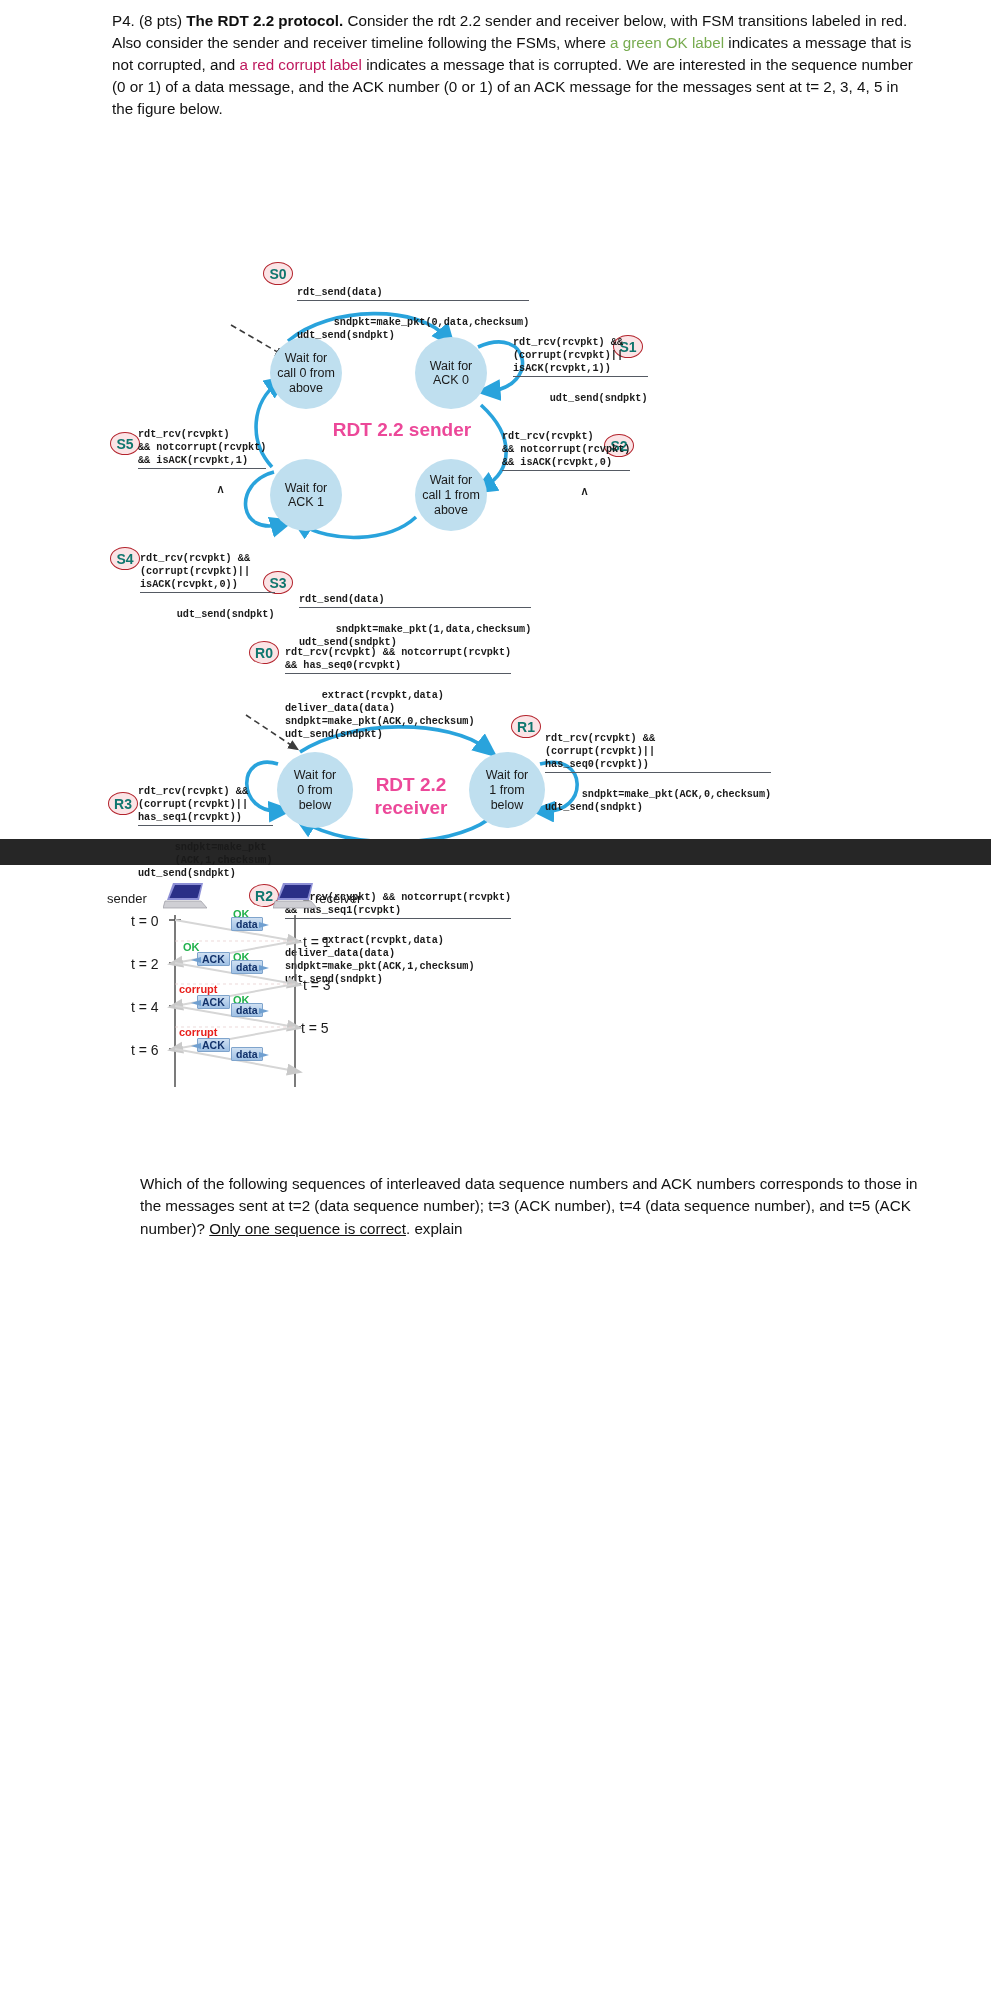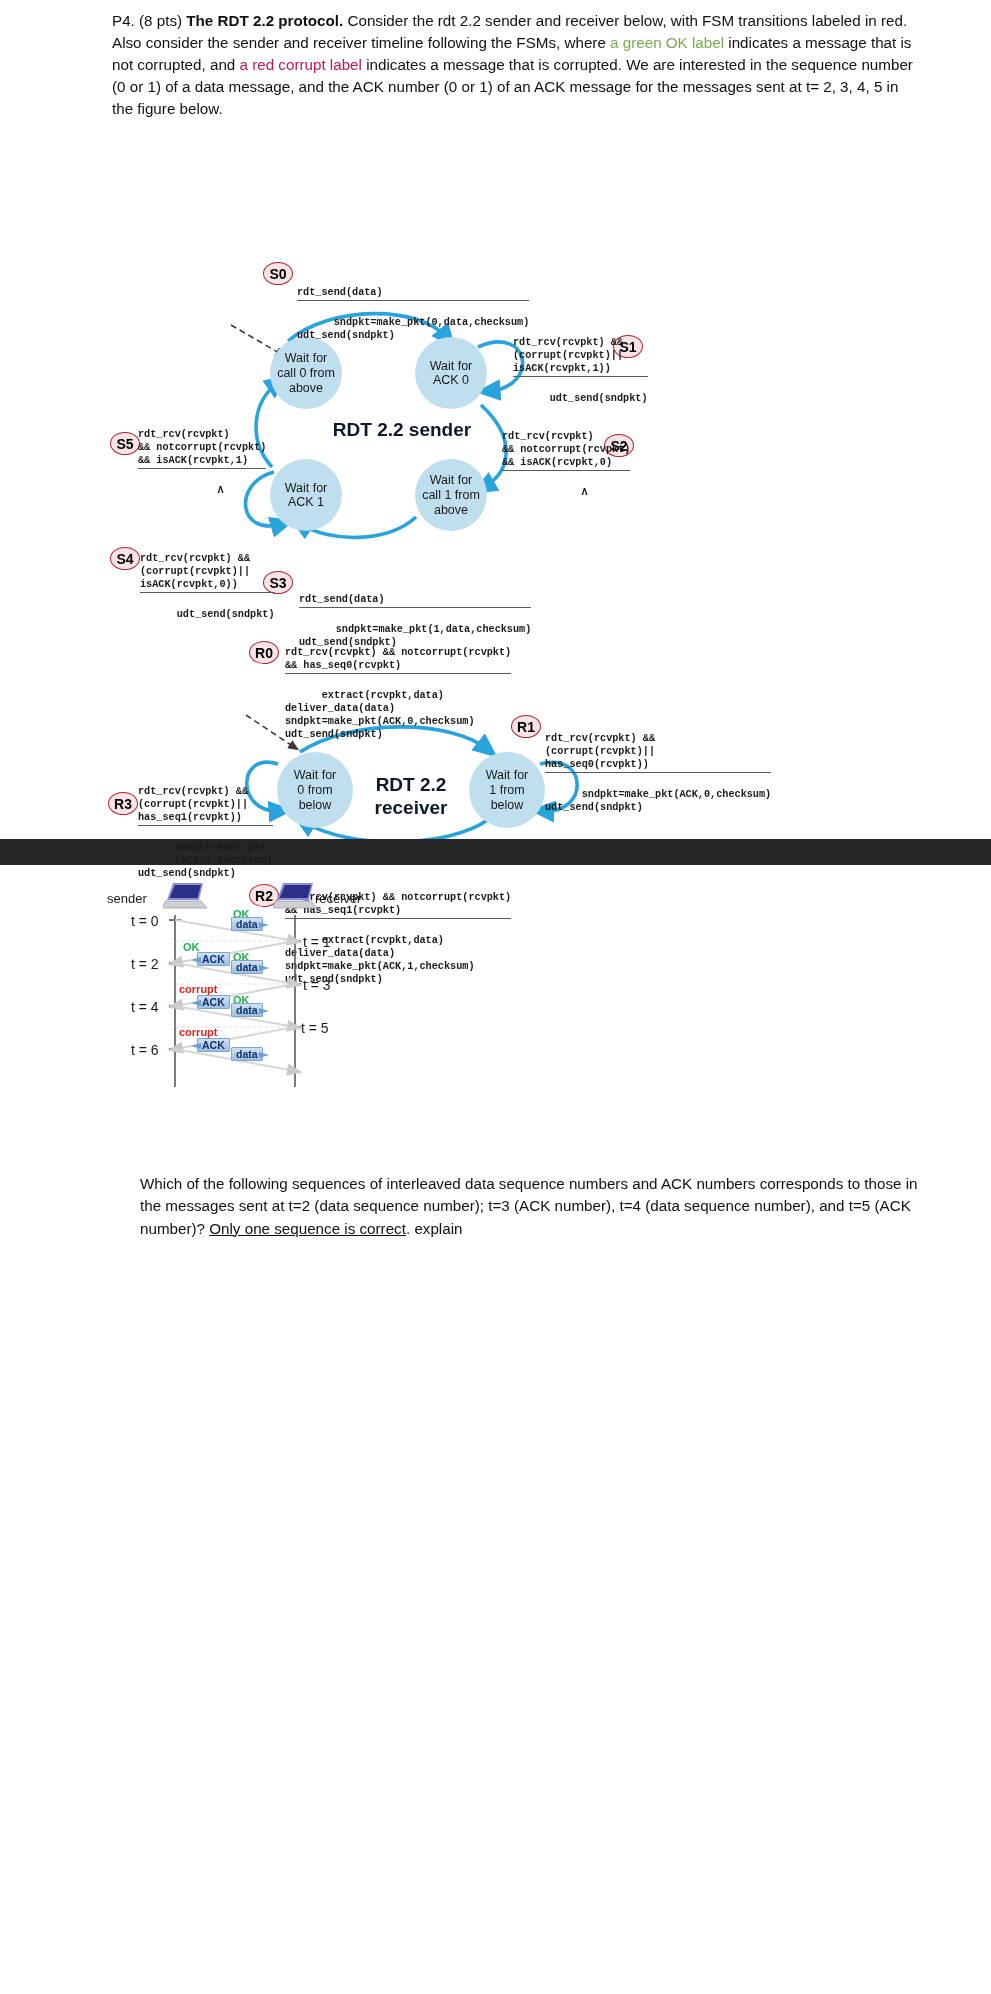--- a/index.html
+++ b/index.html
@@ -38,21 +38,21 @@
     font-size: 12.5px;
     line-height: 1.18;
     color: #1a1a1a;
     font-family: "Liberation Sans", sans-serif;
   }
   .state.recv { background: #bfdfef; }
 
   .center-title {
     position: absolute;
     font-weight: bold;
-    color: #0f172a;
+    color: #ec4899;
     font-size: 19px;
     text-align: center;
     line-height: 1.2;
     font-family: "Liberation Sans", sans-serif;
   }
 
   
   .trans {
     position: absolute;
     font-family: "Liberation Mono", monospace;
@@ -70,21 +70,21 @@
   }
   .trans.ctr { text-align:center; }
 
   
   .sid {
     position: absolute;
     width: 30px; height: 23px;
     border: 1.8px solid #b3232c;
     border-radius: 50%;
     background: #fbe4e6;
-    color: #000000;
+    color: #0f766e;
     font-weight: bold;
     font-size: 14px;
     display:flex; align-items:center; justify-content:center;
     font-family: "Liberation Sans", sans-serif;
   }
 
   svg.arcs { position:absolute; left:0; top:0; width:991px; height:720px; pointer-events:none; }
 
   
   .band { width:991px; height:26px; background:#262626; }

